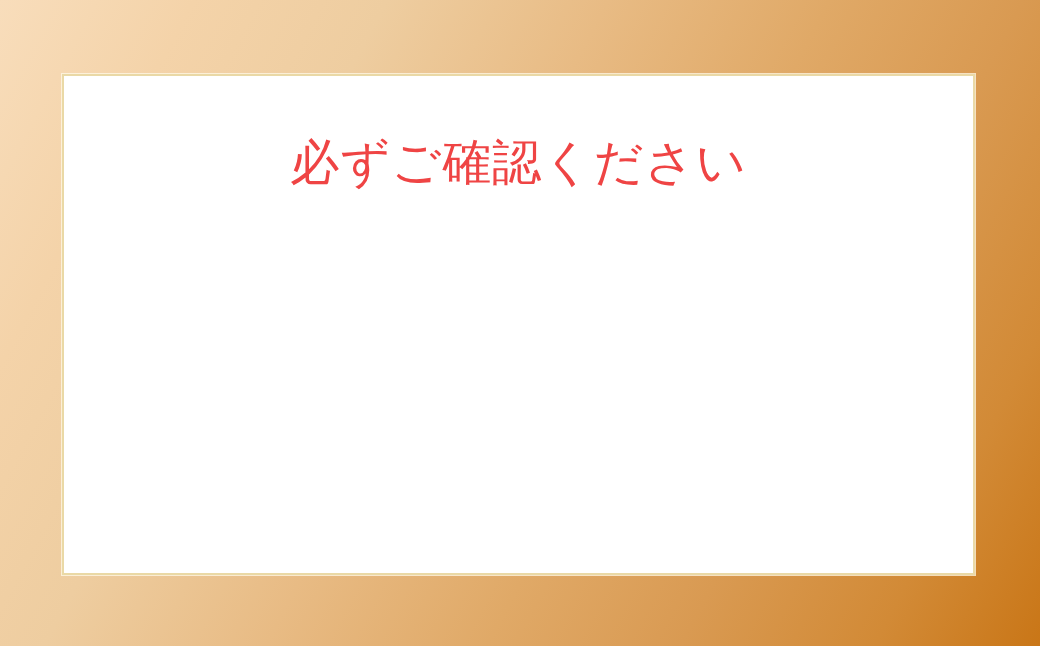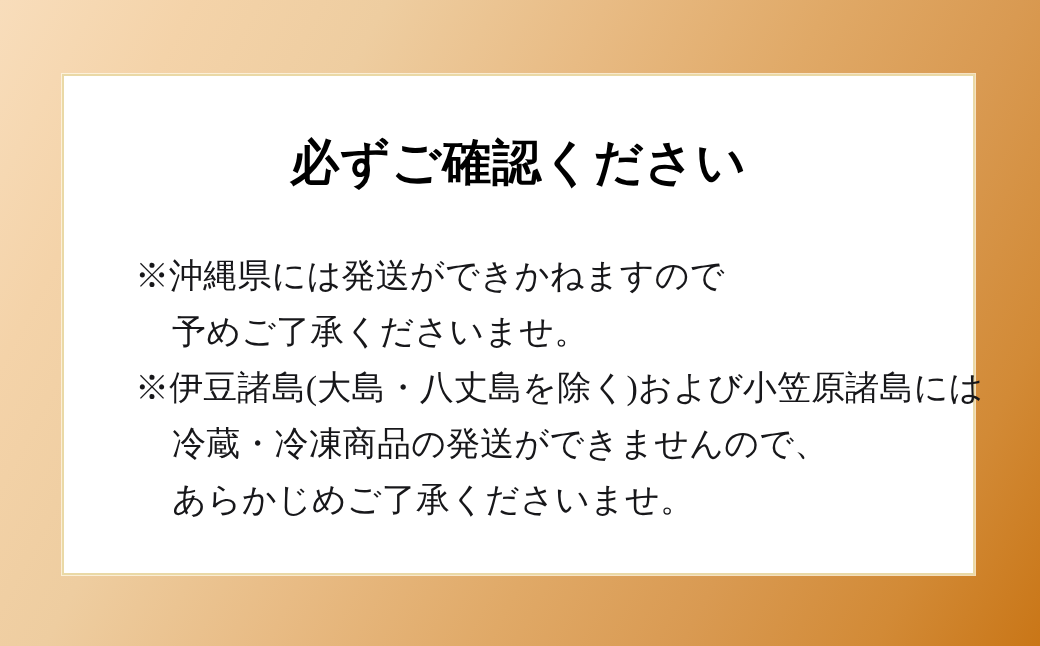--- a/index.html
+++ b/index.html
@@ -48,22 +48,22 @@
 
   
   .notice-title {
     position: absolute;
     left: 0;
     top: 62px;
     width: 100%;
     text-align: center;
     font-size: 49px;
     line-height: 1;
-    font-weight: bold;
-    color: #000000;
+    font-weight: normal;
+    color: #ef4444;
     letter-spacing: 0.02em;
     white-space: nowrap;
   }
 
   
   .notice-body {
     position: absolute;
     left: 71px;
     top: 172px;
     width: 830px;
@@ -83,22 +83,15 @@
 </style>
 </head>
 <body>
 
 <div id="notice-banner">
 
   <div id="notice-card">
 
     <div class="notice-title">必ずご確認ください</div>
 
-    <div class="notice-body">
-      <div class="notice-line">※沖縄県には発送ができかねますので</div>
-      <div class="notice-line is-indented">予めご了承くださいませ。</div>
-      <div class="notice-line">※伊豆諸島(大島・八丈島を除く)および小笠原諸島には</div>
-      <div class="notice-line is-indented">冷蔵・冷凍商品の発送ができませんので、</div>
-      <div class="notice-line is-indented">あらかじめご了承くださいませ。</div>
-    </div>
 
   </div>
 </div>
 
 </body></html>

